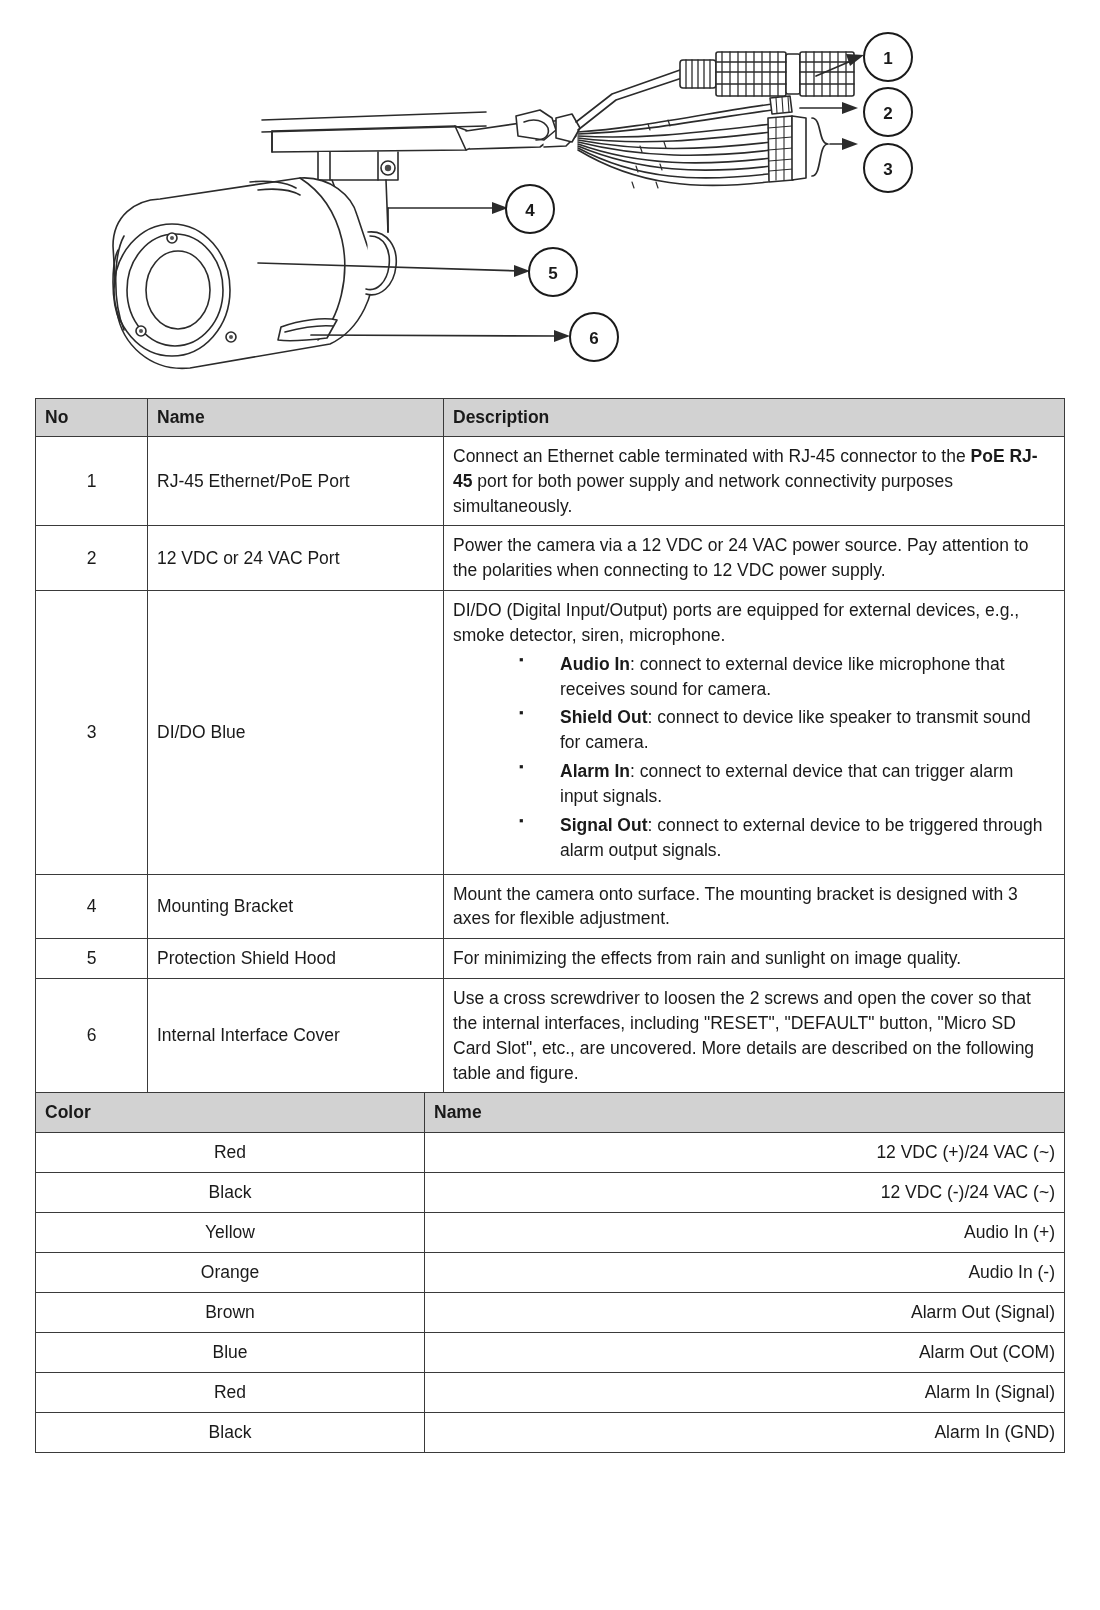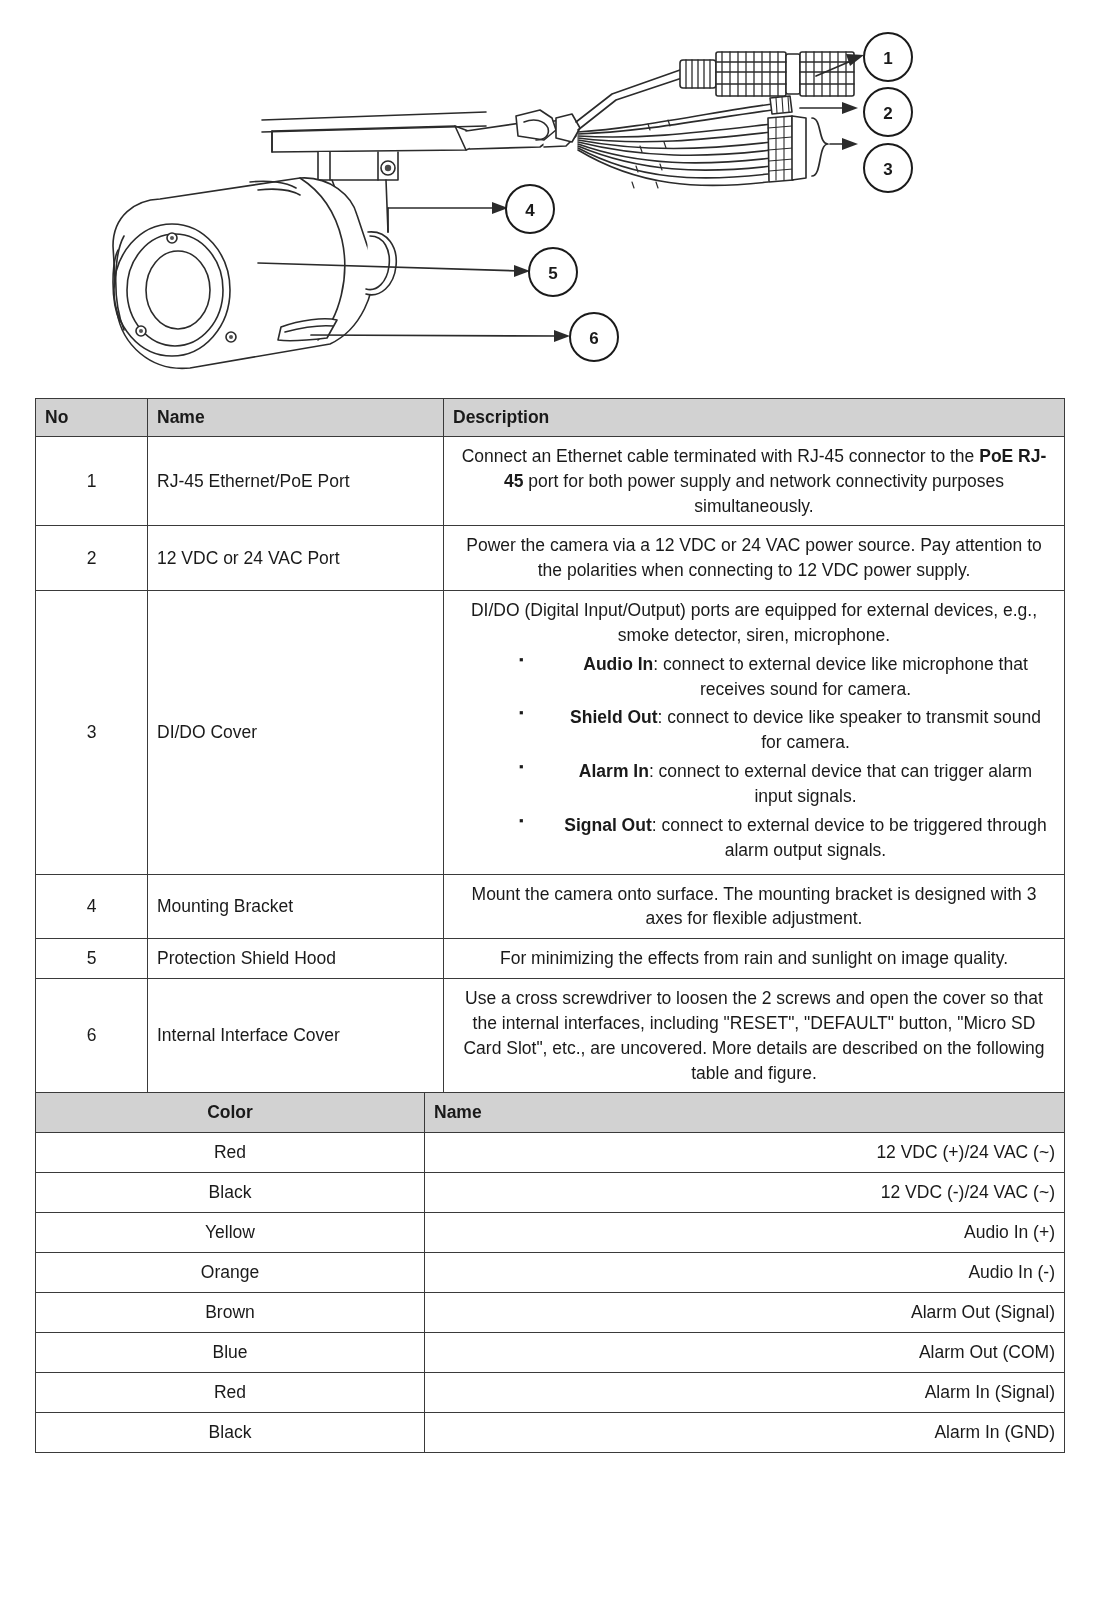--- a/index.html
+++ b/index.html
@@ -60,21 +60,21 @@
   td.cell-no {
     text-align: center;
     font-size: 18px;
   }
   td.cell-name {
     text-align: left;
     font-size: 17.5px;
     margin-top: 16px;
   }
   td.cell-desc {
-    text-align: center;
+    text-align: left;
   }
   .desc-p { margin: 0; }
   .bullets {
     list-style: none;
     margin: 0;
     padding: 0;
   }
   .bullets li {
     position: relative;
     padding-left: 103px;
@@ -101,21 +101,21 @@
     border: 1px solid #3a3a3a;
     font-size: 17.5px;
     padding: 9px 9px;
   }
   table.color-table thead th {
     background: #d2d2d2;
     font-weight: bold;
   }
   .cc-color { width: 370px; text-align: center; }
   .cc-name  { width: auto;  text-align: right; }
-  th.cc-color { text-align: center; }
+  th.cc-color { text-align: left; }
   th.cc-name  { text-align: left; }
 </style>
 </head>
 <body>
 
 <div class="figure">
   <svg width="1100" height="390" viewBox="0 0 1100 390">
     <g fill="none" stroke="#2b2b2b" stroke-width="1.6" stroke-linejoin="round" stroke-linecap="round">
 
       <path d="M272 131 L455 126 L492 140 L466 150 L272 152 Z" fill="#ffffff"></path>
@@ -321,21 +321,21 @@
       </tr>
 
       <tr>
         <td class="cell-no">2</td>
         <td class="cell-name">12 VDC or 24 VAC Port</td>
         <td class="cell-desc">Power the camera via a 12 VDC or 24 VAC power source. Pay attention to the polarities when connecting to 12 VDC power supply.</td>
       </tr>
 
       <tr>
         <td class="cell-no">3</td>
-        <td class="cell-name">DI/DO Cover</td>
+        <td class="cell-name">DI/DO Blue</td>
         <td class="cell-desc">
           <p class="desc-p">DI/DO (Digital Input/Output) ports are equipped for external devices, e.g., smoke detector, siren, microphone.</p>
           <ul class="bullets">
             <li><span class="b">Audio In</span><span>: connect to external device like microphone that receives sound for camera.</span></li>
             <li><span class="b">Shield Out</span><span>: connect to device like speaker to transmit sound for camera.</span></li>
             <li><span class="b">Alarm In</span><span>: connect to external device that can trigger alarm input signals.</span></li>
             <li><span class="b">Signal Out</span><span>: connect to external device to be triggered through alarm output signals.</span></li>
           </ul>
         </td>
       </tr>

